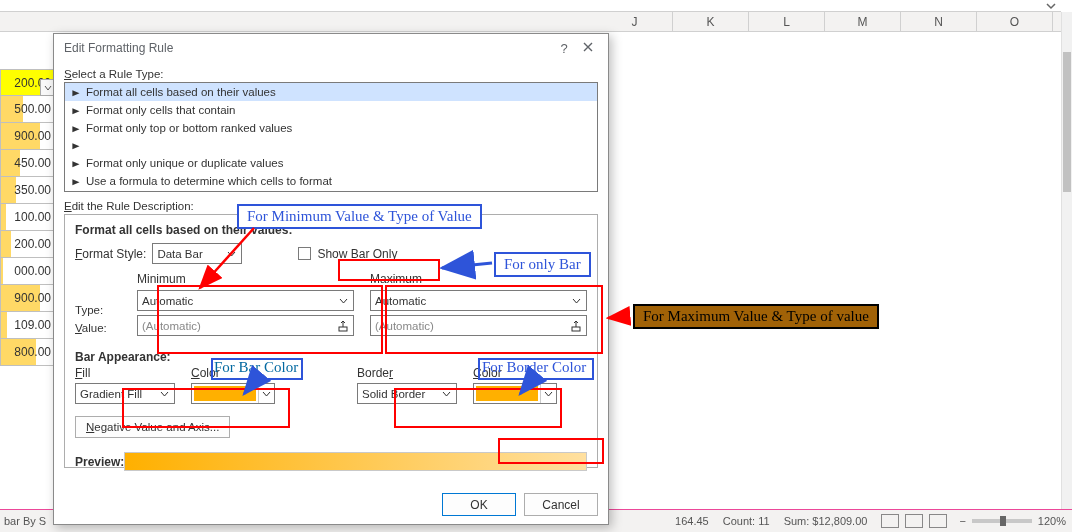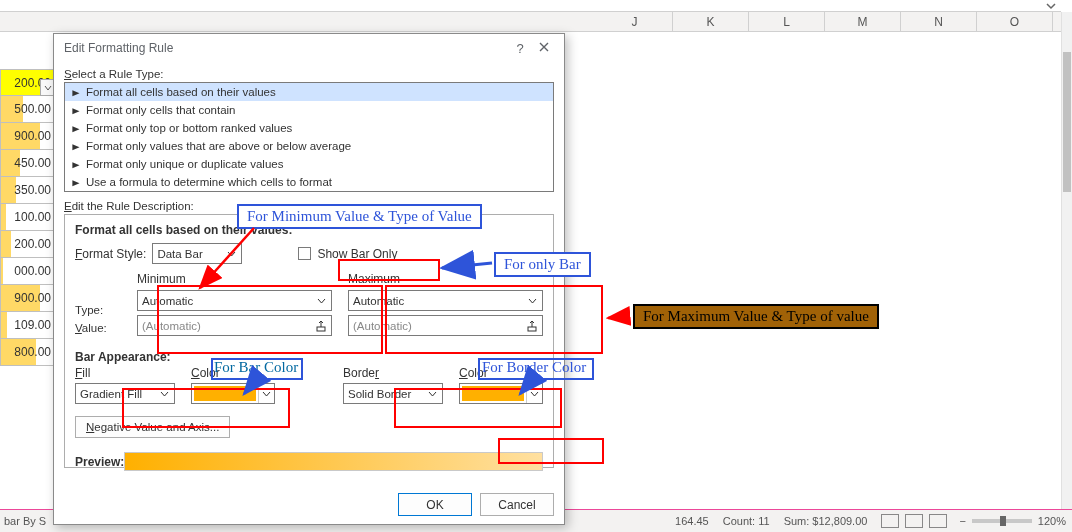--- a/index.html
+++ b/index.html
@@ -62,21 +62,21 @@
   .status .left { padding-left:4px; white-space:nowrap; overflow:hidden; }
   .status .mid { margin-left:auto; display:flex; gap:14px; padding-right:8px; }
   .status .icons { display:flex; gap:6px; padding:0 6px; }
   .status .icons .ic { width:18px; height:14px; border:1px solid #888; }
   .status .zoom { display:flex; align-items:center; gap:6px; padding:0 6px; }
   .status .slider { width:60px; height:4px; background:#c8c8c8; position:relative; }
   .status .slider .knob { position:absolute; left:28px; top:-3px; width:6px; height:10px; background:#666; }
 
   
   .dialog {
-    position:absolute; left:53px; top:33px; width:512px; height:492px;
+    position:absolute; left:53px; top:33px; width:556px; height:492px;
     background:#fff; border:1px solid #8a8a8a;
     box-shadow: 3px 3px 10px rgba(0,0,0,.25);
     display:flex; flex-direction:column;
   }
   .titlebar {
     height:28px; display:flex; align-items:center; padding:0 8px 0 10px;
     color:#5f6368; font-size:12px;
   }
   .titlebar .t { flex:1; }
   .titlebar .hb, .titlebar .cb { width:24px; text-align:center; color:#5f6368; font-size:13px; cursor:pointer;}
@@ -237,21 +237,20 @@
         <div class="item">
           <span class="arrow">►</span>
           <span>Format only cells that contain</span>
         </div>
         <div class="item">
           <span class="arrow">►</span>
           <span>Format only top or bottom ranked values</span>
         </div>
         <div class="item">
           <span class="arrow">►</span>
-          <span>Format only values that are above or below average</span>
         </div>
         <div class="item">
           <span class="arrow">►</span>
           <span>Format only unique or duplicate values</span>
         </div>
         <div class="item">
           <span class="arrow">►</span>
           <span>Use a formula to determine which cells to format</span>
         </div>
       </div>

